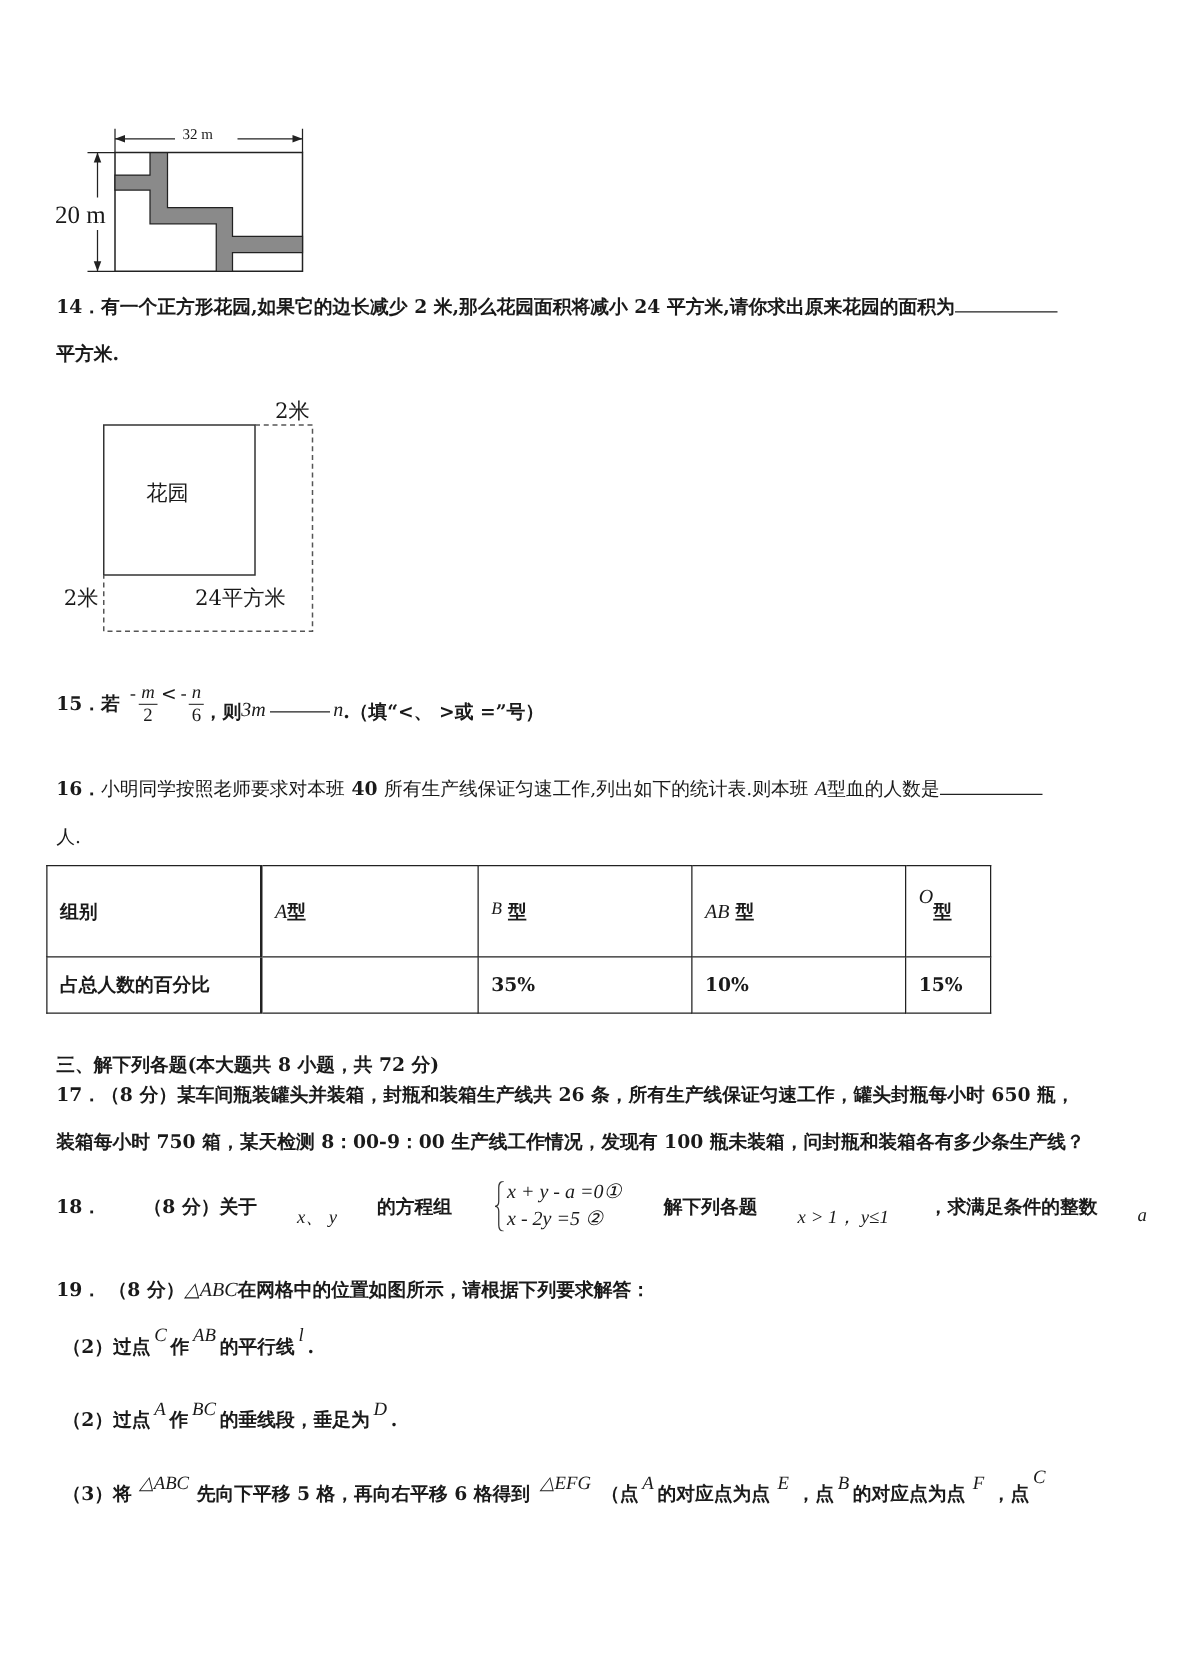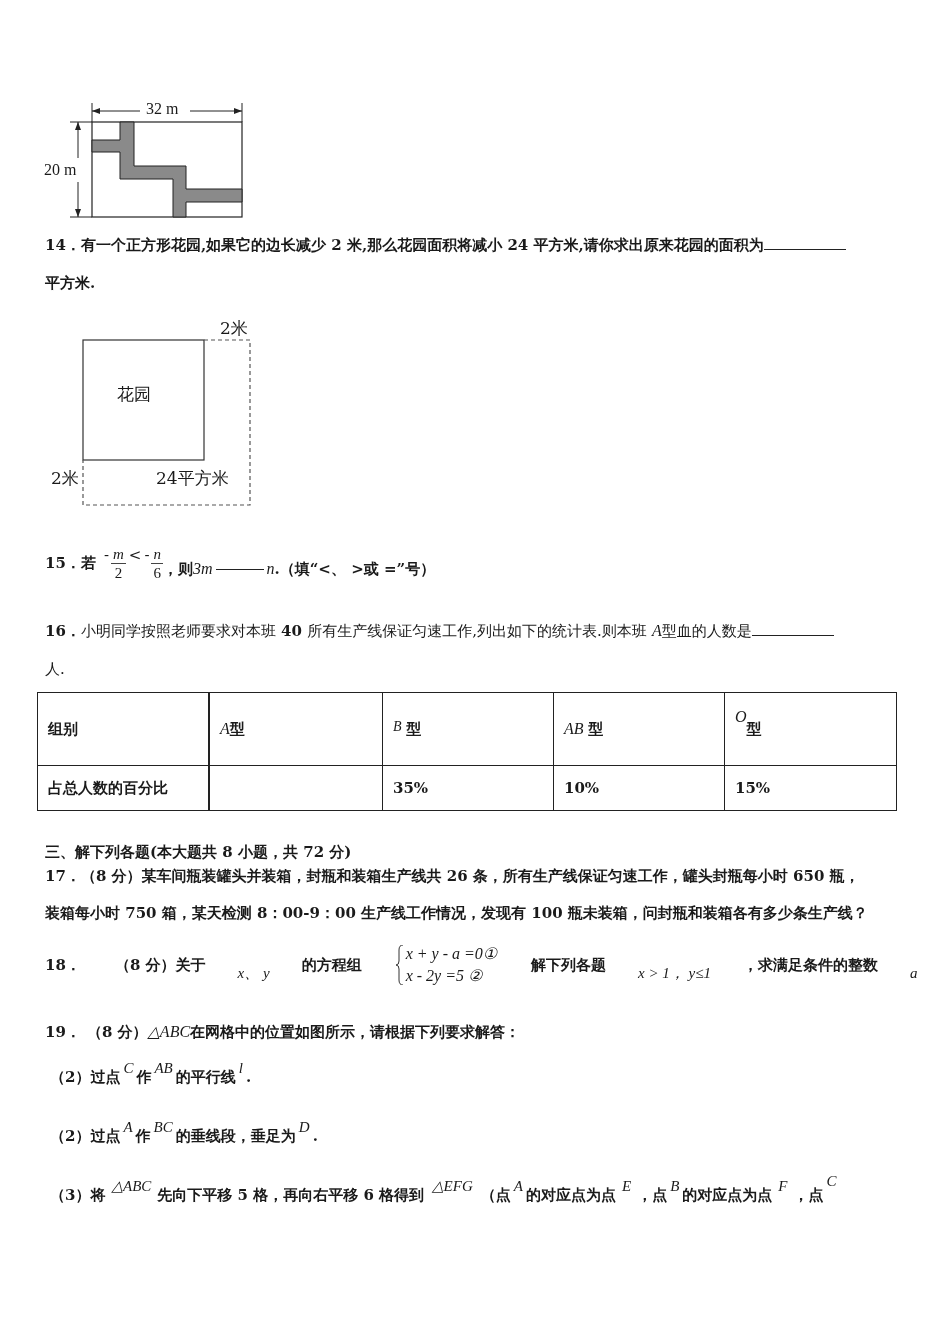--- a/index.html
+++ b/index.html
@@ -12,21 +12,21 @@
     .blank { display: inline-block; border-bottom: 1px solid #222; vertical-align: baseline; }
     .sup { position: relative; top: -9px; font-size: 15px; }
     .sub { position: relative; top: 8px; font-size: 15px; }
 
     
     #fig1 { left: 40px; top: 98px; width: 210px; height: 125px; }
     
     #fig2 { left: 45px; top: 315px; width: 215px; height: 200px; }
 
     
-    table.blood { position: absolute; left: 37px; top: 692px; width: 860px; border-collapse: collapse; }
+    table.blood { position: absolute; left: 37px; top: 692px; width: 756px; border-collapse: collapse; }
     table.blood td { border: 1px solid #222; font-size: 15px; padding: 0 10px; vertical-align: middle; }
     table.blood tr.r1 td { height: 72px; }
     table.blood tr.r2 td { height: 44px; }
     table.blood td.first { border-right: 2px solid #222; }
     table.blood td.b { font-weight: bold; }
 
     .frac { display: inline-block; text-align: center; vertical-align: middle; font-family: "Liberation Serif", serif; font-weight: normal; font-size: 15px; line-height: 18px; }
     .frac .num { display: block; border-bottom: 1px solid #444; padding: 0 2px; font-style: italic; }
     .frac .den { display: block; padding: 0 2px; }
 
@@ -50,22 +50,22 @@
     <line x1="30" y1="119" x2="52" y2="119" stroke="#222" stroke-width="1"></line>
     <line x1="38" y1="24" x2="38" y2="60" stroke="#222" stroke-width="1"></line>
     <line x1="38" y1="84" x2="38" y2="119" stroke="#222" stroke-width="1"></line>
     <polygon points="38,24 35,32 41,32" fill="#222"></polygon>
     <polygon points="38,119 35,111 41,111" fill="#222"></polygon>
 
     <rect x="52" y="24" width="150" height="95" fill="#fff" stroke="#222" stroke-width="1.2"></rect>
 
     <polygon points="52,42 80,42 80,24 94,24 94,68 146,68 146,91 202,91 202,104 146,104 146,119 133,119 133,81 80,81 80,54 52,54" fill="#8a8a8a" stroke="#222" stroke-width="1"></polygon>
   </svg>
-  <span class="abs" style="left:104px;top:2px;font-size:16px;background:#fff;padding:0 2px;font-family:'Liberation Serif',serif;">32 m</span>
-  <span class="abs" style="left:4px;top:63px;font-size:16px;background:#fff;font-family:'Liberation Serif',serif;">20 m</span>
+  <span class="abs" style="left:104px;top:2px;font-size:12px;background:#fff;padding:0 2px;font-family:'Liberation Serif',serif;">32 m</span>
+  <span class="abs" style="left:4px;top:63px;font-size:20px;background:#fff;font-family:'Liberation Serif',serif;">20 m</span>
 </div>
 
 <div class="abs q" style="left:45px;top:236px;">
   <span>14．</span><span>有一个正方形花园,如果它的边长减少 2 米,那么花园面积将减小 24 平方米,请你求出原来花园的面积为</span><span class="blank" style="width:82px;"></span>
 </div>
 <div class="abs q" style="left:45px;top:274px;">平方米.</div>
 
 <div id="fig2" class="abs">
   <svg width="215" height="200" viewBox="0 0 215 200">
     <rect x="38" y="25" width="121" height="120" fill="#fff" stroke="#333" stroke-width="1.2"></rect>

